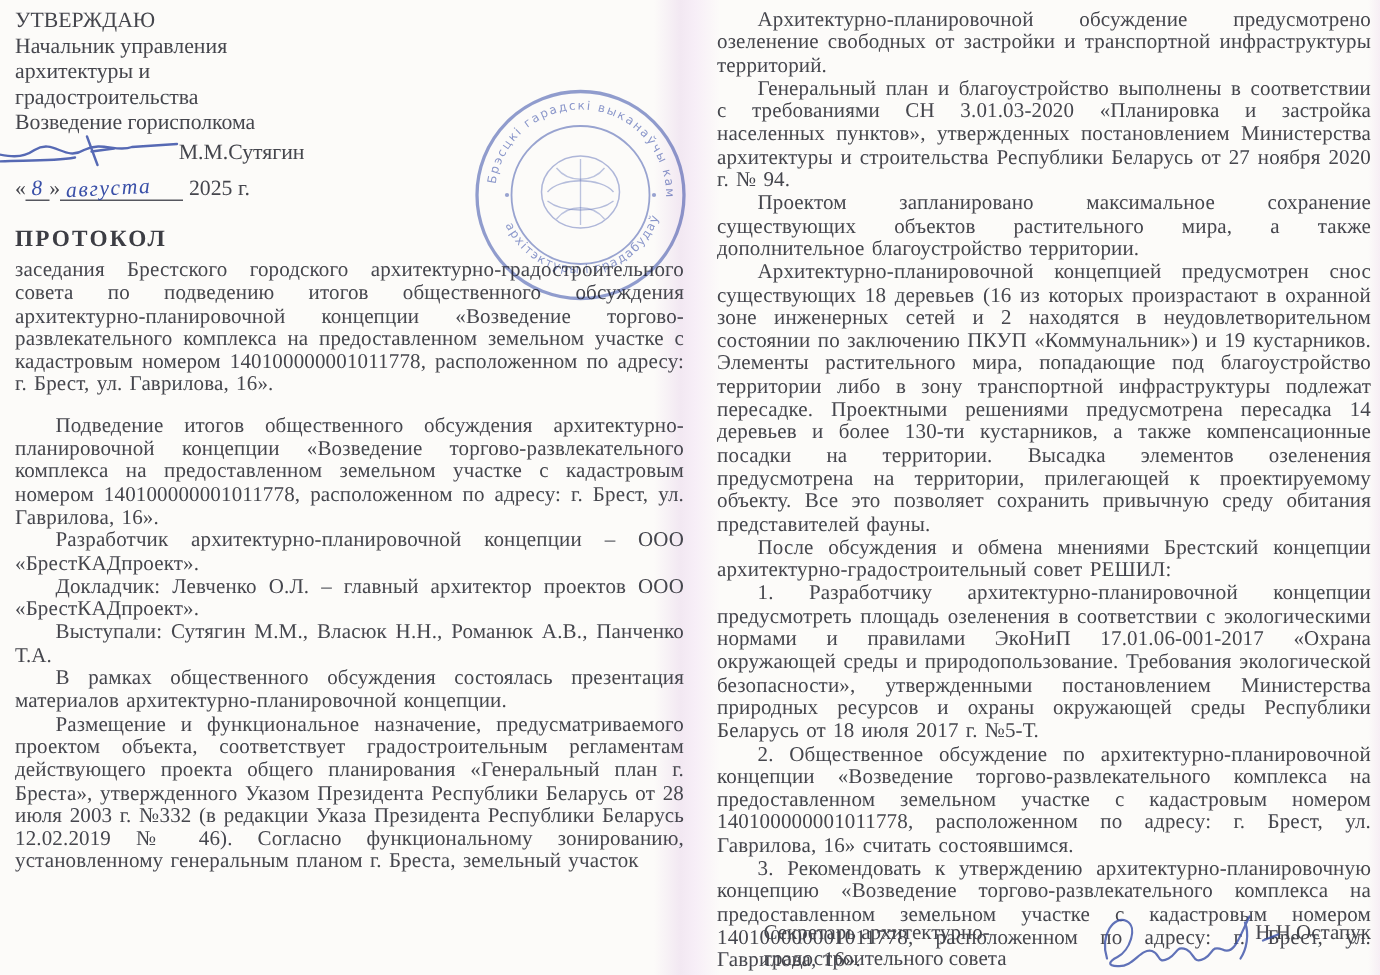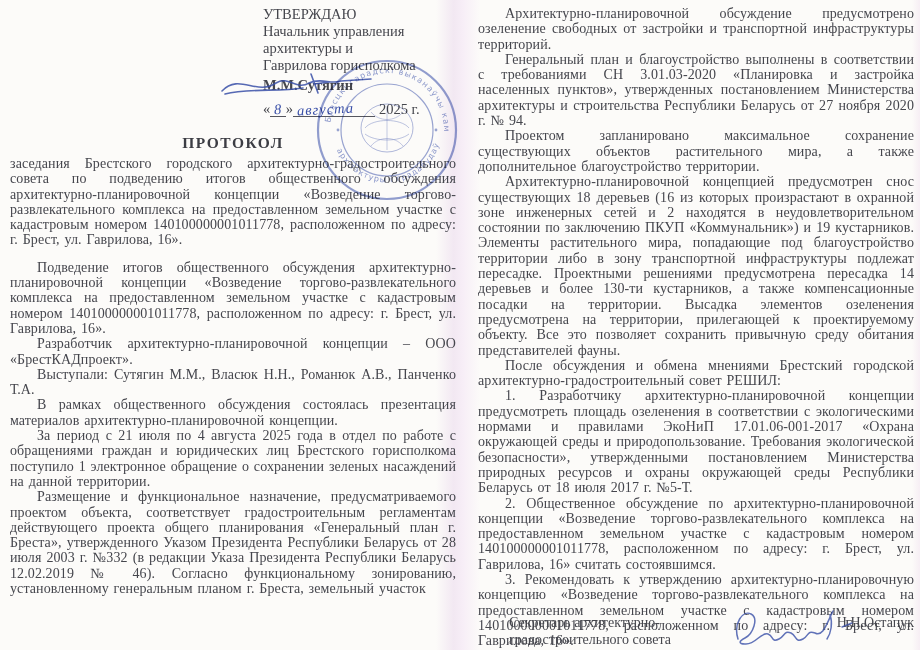--- a/index.html
+++ b/index.html
@@ -15,29 +15,29 @@
     background:linear-gradient(90deg,rgba(250,248,246,0) 0%,#f2e8f2 40%,#f7eef7 62%,rgba(252,251,250,0) 100%);
     pointer-events:none;
   }
   .scan-edge-right{
     position:absolute;right:0;top:0;width:8px;height:650px;
     background:linear-gradient(90deg,rgba(252,251,250,0),#f6eef4);
     pointer-events:none;
   }
   .page-left{position:absolute;left:10px;top:6px;width:446px;}
   .page-right{position:absolute;left:478px;top:6px;width:436px;}
-  .approval{margin-left:253px;width:193px;font-size:14.5px;line-height:17px;position:relative;}
+  .approval{width:193px;font-size:14.5px;line-height:17px;position:relative;}
   .approval div{white-space:nowrap;}
-  .sig-row{position:relative;height:22px;text-align:left;padding-top:3px;font-weight:bold;}
+  .sig-row{position:relative;height:22px;text-align:right;padding-top:3px;}
   .sig-row svg{position:absolute;left:-44px;top:-4px;}
   .date-row{position:relative;margin-top:2px;white-space:nowrap;}
   .ink{color:#3a50a8;}
   .hand{font-style:italic;letter-spacing:1px;display:inline-block;transform:rotate(-3deg);}
   .u{border-bottom:1px solid #55565e;display:inline-block;line-height:14px;}
-  .doc-title{text-align:center;font-weight:bold;font-size:15.5px;letter-spacing:1.5px;margin-top:16px;margin-bottom:4px;color:#3c3d44;}
+  .doc-title{font-weight:bold;font-size:15.5px;letter-spacing:1.5px;margin-top:16px;margin-bottom:4px;color:#3c3d44;}
   p{margin:0;font-size:14px;line-height:15.3px;text-align:justify;text-indent:27px;word-spacing:1.2px;letter-spacing:0.1px;}
   p.cont{text-indent:0;}
   .section-gap{height:12px;}
   .stamp{position:absolute;left:308px;top:56px;width:158px;height:150px;opacity:0.8;mix-blend-mode:multiply;pointer-events:none;}
   .stamp text{font-family:"DejaVu Sans",sans-serif;}
   .secretary{position:absolute;left:478px;top:615px;width:436px;}
   .sec-role{float:left;font-size:14px;line-height:16.5px;margin-left:31px;}
   .sec-name{float:right;font-size:14px;}
   .sec-sig{position:absolute;left:252px;top:-12px;}
 </style>
@@ -46,21 +46,22 @@
 
 <div class="scan-gutter"></div>
 <div class="scan-edge-right"></div>
 
 <div class="page-left">
 
   <div class="approval">
     <div>УТВЕРЖДАЮ</div>
     <div>Начальник управления</div>
     <div>архитектуры и</div>
-    <div>Гаврилова горисполкома</div>
+    <div>градостроительства</div>
+    <div>Возведение горисполкома</div>
     <div class="sig-row">
       <svg width="160" height="30" viewBox="0 0 160 30">
         <g fill="none" stroke="#3a50a8" stroke-width="1.6" stroke-linecap="round" opacity="0.85">
           <path d="M3,21 C20,3 38,26 57,13 C70,5 77,21 90,13 C102,7 112,15 122,11 L152,9"></path>
           <path d="M92,4 L99,23"></path>
           <path d="M95,14 L110,12"></path>
           <path d="M6,24 C30,18 60,22 84,18"></path>
         </g>
       </svg>
       <span>М.М.Сутягин</span>
@@ -71,32 +72,32 @@
   </div>
 
   <div class="doc-title">ПРОТОКОЛ</div>
 
   <p class="cont">заседания Брестского городского архитектурно-градостроительного совета по подведению итогов общественного обсуждения архитектурно-планировочной концепции «Возведение торгово-развлекательного комплекса на предоставленном земельном участке с кадастровым номером 140100000001011778, расположенном по адресу: г. Брест, ул. Гаврилова, 16».</p>
 
   <div class="section-gap"></div>
 
   <p>Подведение итогов общественного обсуждения архитектурно-планировочной концепции «Возведение торгово-развлекательного комплекса на предоставленном земельном участке с кадастровым номером 140100000001011778, расположенном по адресу: г. Брест, ул. Гаврилова, 16».</p>
   <p>Разработчик архитектурно-планировочной концепции – ООО «БрестКАДпроект».</p>
+  <p>Докладчик: Левченко О.Л. – главный архитектор проектов ООО «БрестКАДпроект».</p>
   <p>Выступали: Сутягин М.М., Власюк Н.Н., Романюк А.В., Панченко Т.А.</p>
   <p>В рамках общественного обсуждения состоялась презентация материалов архитектурно-планировочной концепции.</p>
-  <p>За период с 21 июля по 4 августа 2025 года в отдел по работе с обращениями граждан и юридических лиц Брестского горисполкома поступило 1 электронное обращение о сохранении зеленых насаждений на данной территории.</p>
   <p>Размещение и функциональное назначение, предусматриваемого проектом объекта, соответствует градостроительным регламентам действующего проекта общего планирования «Генеральный план г. Бреста», утвержденного Указом Президента Республики Беларусь от 28 июля 2003 г. №332 (в редакции Указа Президента Республики Беларусь 12.02.2019 № 46). Согласно функциональному зонированию, установленному генеральным планом г. Бреста, земельный участок</p>
 </div>
 
 <div class="page-right">
   <p>Архитектурно-планировочной обсуждение предусмотрено озеленение свободных от застройки и транспортной инфраструктуры территорий.</p>
   <p>Генеральный план и благоустройство выполнены в соответствии с требованиями СН 3.01.03-2020 «Планировка и застройка населенных пунктов», утвержденных постановлением Министерства архитектуры и строительства Республики Беларусь от 27 ноября 2020 г. № 94.</p>
   <p>Проектом запланировано максимальное сохранение существующих объектов растительного мира, а также дополнительное благоустройство территории.</p>
   <p>Архитектурно-планировочной концепцией предусмотрен снос существующих 18 деревьев (16 из которых произрастают в охранной зоне инженерных сетей и 2 находятся в неудовлетворительном состоянии по заключению ПКУП «Коммунальник») и 19 кустарников. Элементы растительного мира, попадающие под благоустройство территории либо в зону транспортной инфраструктуры подлежат пересадке. Проектными решениями предусмотрена пересадка 14 деревьев и более 130-ти кустарников, а также компенсационные посадки на территории. Высадка элементов озеленения предусмотрена на территории, прилегающей к проектируемому объекту. Все это позволяет сохранить привычную среду обитания представителей фауны.</p>
-  <p>После обсуждения и обмена мнениями Брестский городской архитектурно-градостроительный совет РЕШИЛ:</p>
+  <p>После обсуждения и обмена мнениями Брестский концепции архитектурно-градостроительный совет РЕШИЛ:</p>
   <p>1. Разработчику архитектурно-планировочной концепции предусмотреть площадь озеленения в соответствии с экологическими нормами и правилами ЭкоНиП 17.01.06-001-2017 «Охрана окружающей среды и природопользование. Требования экологической безопасности», утвержденными постановлением Министерства природных ресурсов и охраны окружающей среды Республики Беларусь от 18 июля 2017 г. №5-Т.</p>
   <p>2. Общественное обсуждение по архитектурно-планировочной концепции «Возведение торгово-развлекательного комплекса на предоставленном земельном участке с кадастровым номером 140100000001011778, расположенном по адресу: г. Брест, ул. Гаврилова, 16» считать состоявшимся.</p>
   <p>3. Рекомендовать к утверждению архитектурно-планировочную концепцию «Возведение торгово-развлекательного комплекса на предоставленном земельном участке с кадастровым номером 140100000001011778, расположенном по адресу: г. Брест, ул. Гаврилова, 16».</p>
 </div>
 
 <div class="stamp">
   <svg width="158" height="150" viewBox="0 0 158 150">
     <g fill="none" stroke="#4a5fb4">
       <circle cx="79" cy="74" r="69" stroke-width="2.2" opacity="0.75"></circle>
       <circle cx="79" cy="74" r="46" stroke-width="1.2" opacity="0.7"></circle>

